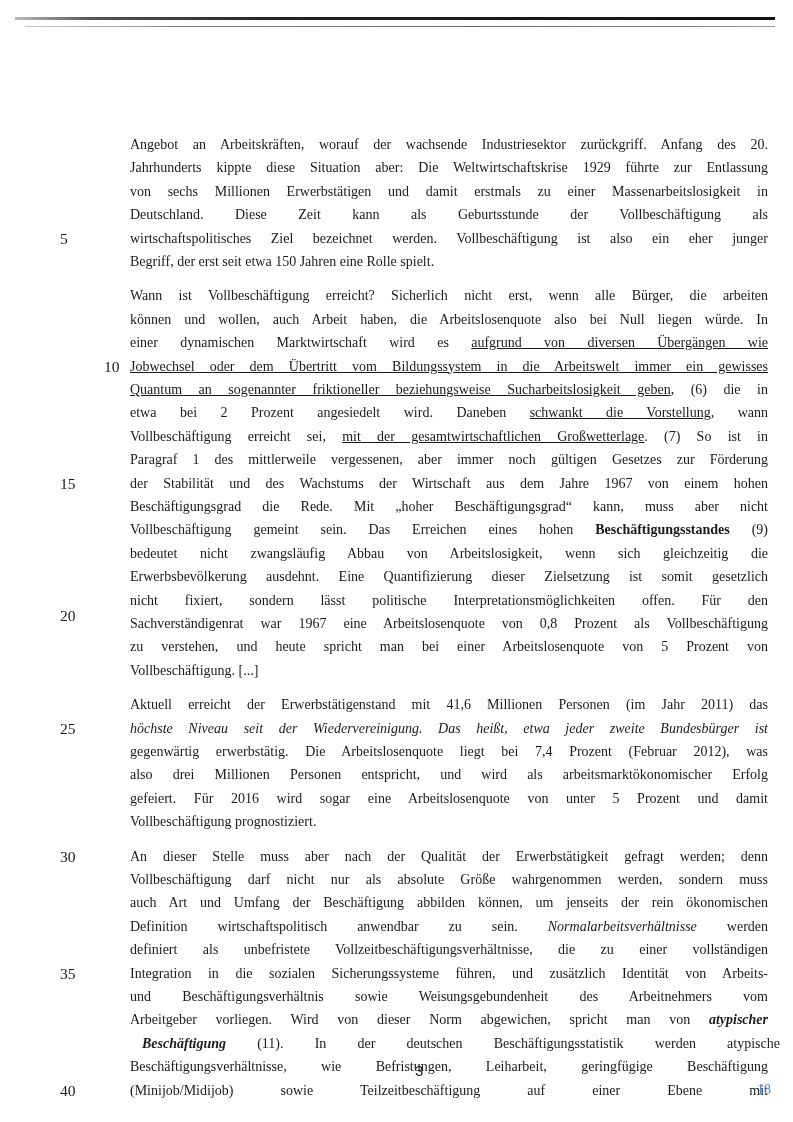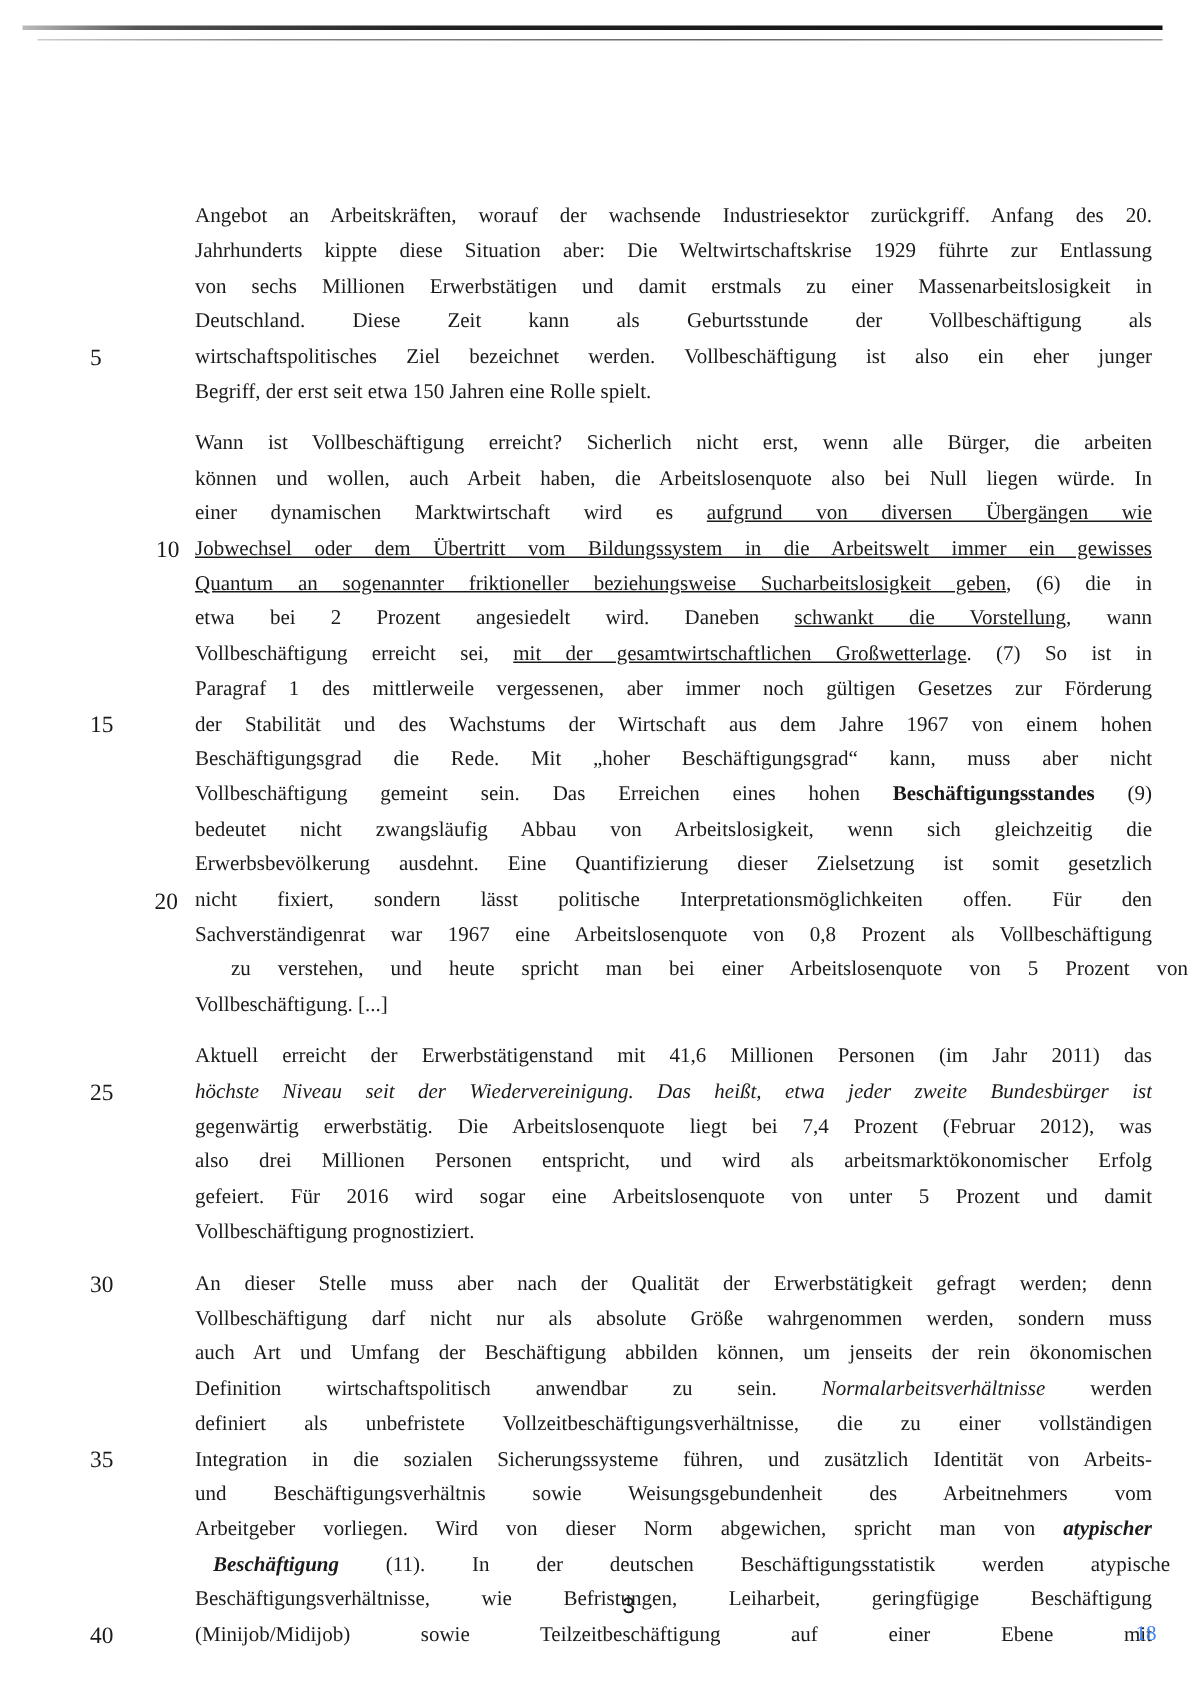--- a/index.html
+++ b/index.html
@@ -44,23 +44,23 @@
     <div class="line just" style="top: 403.4px;"><span>etwa bei 2 Prozent angesiedelt wird. Daneben </span><span class="u">schwankt die Vorstellung</span><span>, wann</span></div>
     <div class="line just" style="top: 426.8px;"><span>Vollbeschäftigung erreicht sei, </span><span class="u">mit der gesamtwirtschaftlichen Großwetterlage</span><span>. (7) So ist in</span></div>
     <div class="line just" style="top: 450.2px;"><span>Paragraf 1 des mittlerweile vergessenen, aber immer noch gültigen Gesetzes zur Förderung</span></div>
     <div class="line just" style="top: 473.6px;"><span>der Stabilität und des Wachstums der Wirtschaft aus dem Jahre 1967 von einem hohen</span></div>
     <div class="lnum" style="top: 473.6px;">15</div>
     <div class="line just" style="top: 497px;"><span>Beschäftigungsgrad die Rede. Mit „hoher Beschäftigungsgrad“ kann, muss aber nicht</span></div>
     <div class="line just" style="top: 520.4px;"><span>Vollbeschäftigung gemeint sein. Das Erreichen eines hohen </span><span class="b">Beschäftigungsstandes</span><span> (9)</span></div>
     <div class="line just" style="top: 543.8px;"><span>bedeutet nicht zwangsläufig Abbau von Arbeitslosigkeit, wenn sich gleichzeitig die</span></div>
     <div class="line just" style="top: 567.2px;"><span>Erwerbsbevölkerung ausdehnt. Eine Quantifizierung dieser Zielsetzung ist somit gesetzlich</span></div>
     <div class="line just" style="top: 590.6px;"><span>nicht fixiert, sondern lässt politische Interpretationsmöglichkeiten offen. Für den</span></div>
-    <div class="lnum" style="top: 592px; margin-left: 43px;">20</div>
+    <div class="lnum" style="top: 606px;">20</div>
     <div class="line just" style="top: 614px;"><span>Sachverständigenrat war 1967 eine Arbeitslosenquote von 0,8 Prozent als Vollbeschäftigung</span></div>
-    <div class="line just" style="top: 637.4px; margin-left: 24px;"><span>zu verstehen,  und heute spricht man bei einer Arbeitslosenquote von 5 Prozent von</span></div>
+    <div class="line just" style="top: 637.4px;"><span>zu verstehen,  und heute spricht man bei einer Arbeitslosenquote von 5 Prozent von</span></div>
     <div class="line" style="top: 660.8px;"><span>Vollbeschäftigung. [...]</span></div>
     <div class="line just" style="top: 695.2px;"><span>Aktuell erreicht der Erwerbstätigenstand mit 41,6 Millionen Personen (im Jahr 2011) das</span></div>
     <div class="line just" style="top: 718.6px; font-style: italic;"><span>höchste Niveau seit der Wiedervereinigung. Das heißt, etwa jeder zweite Bundesbürger ist</span></div>
     <div class="lnum" style="top: 718.6px;">25</div>
     <div class="line just" style="top: 742px;"><span>gegenwärtig erwerbstätig. Die Arbeitslosenquote liegt bei 7,4 Prozent (Februar 2012), was</span></div>
     <div class="line just" style="top: 765.4px;"><span>also drei Millionen Personen entspricht, und wird als arbeitsmarktökonomischer Erfolg</span></div>
     <div class="line just" style="top: 788.8px;"><span>gefeiert. Für 2016 wird sogar eine Arbeitslosenquote von unter 5 Prozent und damit</span></div>
     <div class="line" style="top: 812.2px;"><span>Vollbeschäftigung prognostiziert.</span></div>
     <div class="line just" style="top: 846.6px;"><span>An dieser Stelle muss aber nach der Qualität der Erwerbstätigkeit gefragt werden; denn</span></div>
     <div class="lnum" style="top: 846.6px;">30</div>

